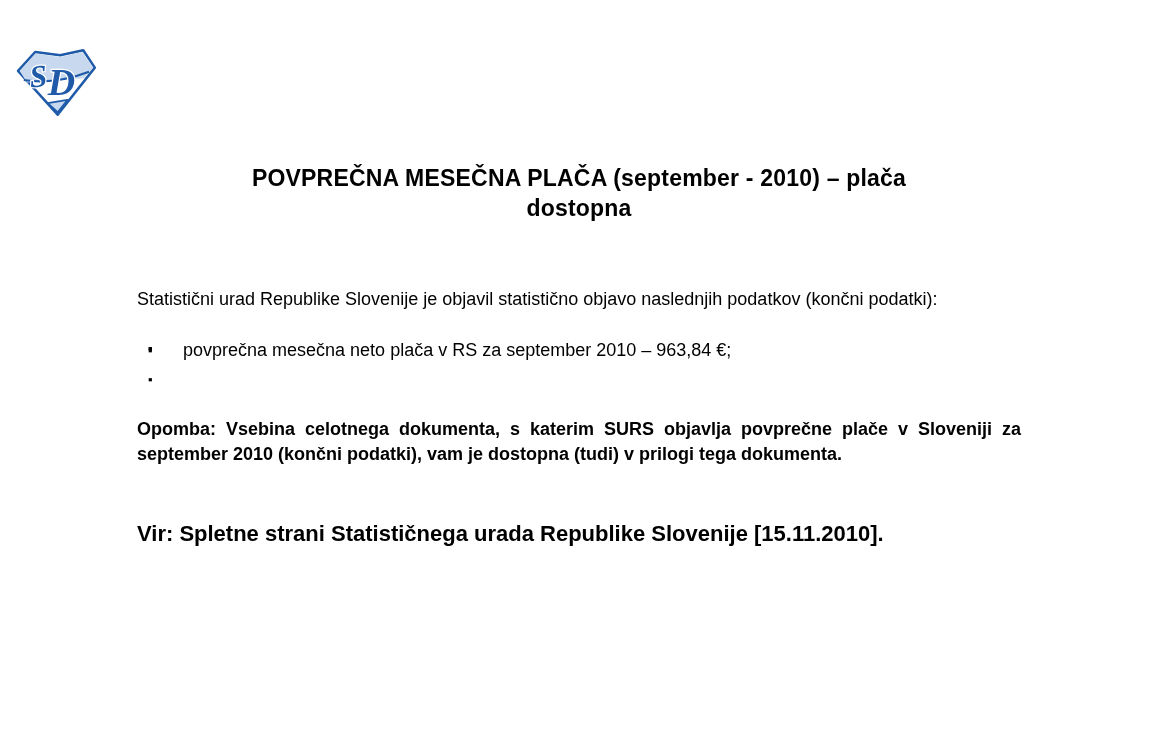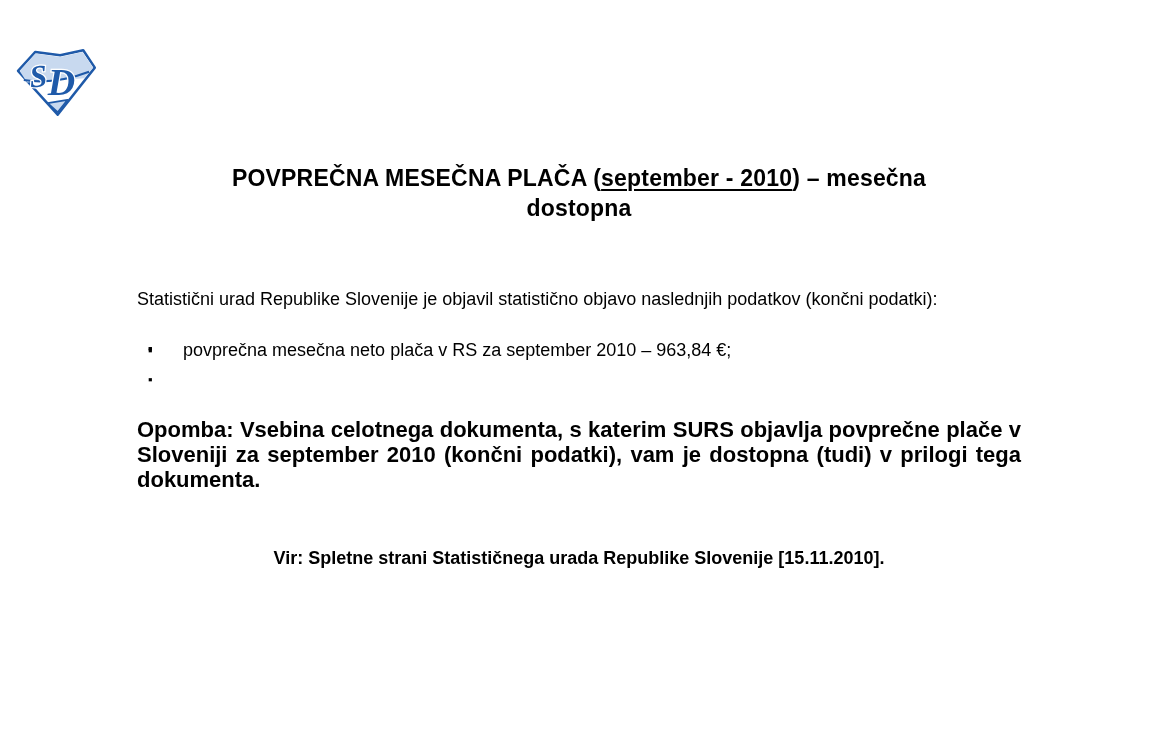--- a/index.html
+++ b/index.html
@@ -28,21 +28,20 @@
   }
   .title {
     margin: 163px 0 0 0;
     font-size: 23px;
     line-height: 30px;
     font-weight: bold;
     text-align: center;
     letter-spacing: 0.2px;
   }
   .title .u {
-    text-decoration: underline;
     text-decoration-thickness: 2px;
     text-underline-offset: 3px;
   }
   .intro {
     margin: 62px 0 8px 0;
     font-size: 18px;
     line-height: 29px;
     text-align: justify;
   }
   ul.bullets {
@@ -59,31 +58,30 @@
   }
   .marker {
     position: absolute;
     left: 11px;
     top: 0;
     font-size: 13px;
     line-height: 29px;
   }
   .note {
     margin: 52px 0 0 0;
-    font-size: 22px;
+    font-size: 18px;
     line-height: 25px;
     font-weight: bold;
     text-align: justify;
   }
   .source {
     margin: 54px 0 0 0;
-    font-size: 18px;
+    font-size: 22px;
     line-height: 25px;
     font-weight: bold;
-    text-align: center;
   }
   
   .logo .outline { fill: #ffffff; stroke: #1f5aa9; stroke-width: 3; stroke-linejoin: round; }
   .logo .band { fill: #c8d9ef; }
   .logo .tip { fill: #c8d9ef; stroke: #1f5aa9; stroke-width: 2; stroke-linejoin: round; }
   .logo .swoosh { fill: none; stroke: #1f5aa9; stroke-width: 2.5; }
   .logo text {
     fill: #1f5aa9;
     stroke: #ffffff;
     stroke-width: 3px;
@@ -104,21 +102,21 @@
       <path class="band" d="M6 29 L25 8 L55 12 L82 6 L95 25 L84 38 L15 43 Z"></path>
       <path class="swoosh" d="M11 40 Q 48 46 90 30"></path>
       <path class="tip" d="M40 68 L64 64 L52 79 Z"></path>
       <text x="19" y="49" font-size="38" transform="rotate(-5 19 49)">S</text>
       <text x="40" y="58" font-size="46">D</text>
     </svg>
   </div>
 
   <div class="content">
 
-    <h1 class="title"><span>POVPREČNA MESEČNA PLAČA (</span><span class="u">september - 2010</span><span>) – mesečna</span><br><span>dostopna</span></h1>
+    <h1 class="title"><span>POVPREČNA MESEČNA PLAČA (</span><span class="u">september - 2010</span><span>) – plača</span><br><span>dostopna</span></h1>
 
     <p class="intro">Statistični urad Republike Slovenije je objavil statistično objavo naslednjih podatkov (končni podatki):</p>
 
     <ul class="bullets first">
       <li>
         <span class="marker">▪</span>
       </li>
       <li>
         <span class="marker">▪</span>
       </li>

